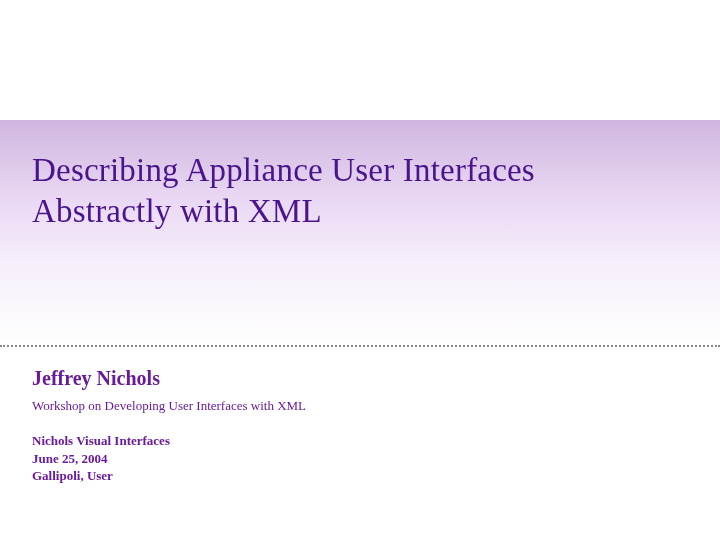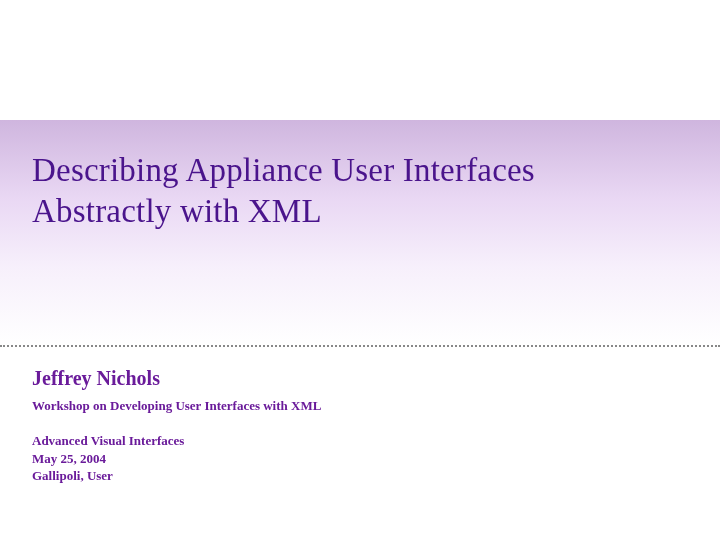--- a/index.html
+++ b/index.html
@@ -56,21 +56,21 @@
       left: 32px;
     }
     .author-name {
       font-size: 20px;
       font-weight: bold;
       color: #6a1b9a;
       margin-bottom: 8px;
     }
     .workshop {
       font-size: 13px;
-      font-weight: bold;
+      font-weight: normal;
       color: #6a1b9a;
       margin-bottom: 18px;
     }
     .venue {
       font-size: 13px;
       font-weight: bold;
       color: #6a1b9a;
       line-height: 1.35;
     }
   </style>
@@ -81,18 +81,18 @@
   <div class="gradient-band"></div>
 
   <h1 class="title">Describing Appliance User Interfaces Abstractly with XML</h1>
 
   <div class="divider"></div>
 
   <div class="author-block">
     <div class="author-name">Jeffrey Nichols</div>
     <div class="workshop">Workshop on Developing User Interfaces with XML</div>
     <div class="venue">
-      <div>Advanced Visual Interfaces</div>
-      <div>May 25, 2004</div>
+      <div>Nichols Visual Interfaces</div>
+      <div>June 25, 2004</div>
       <div>Gallipoli, User</div>
     </div>
   </div>
 </div>
 
 </body></html>

